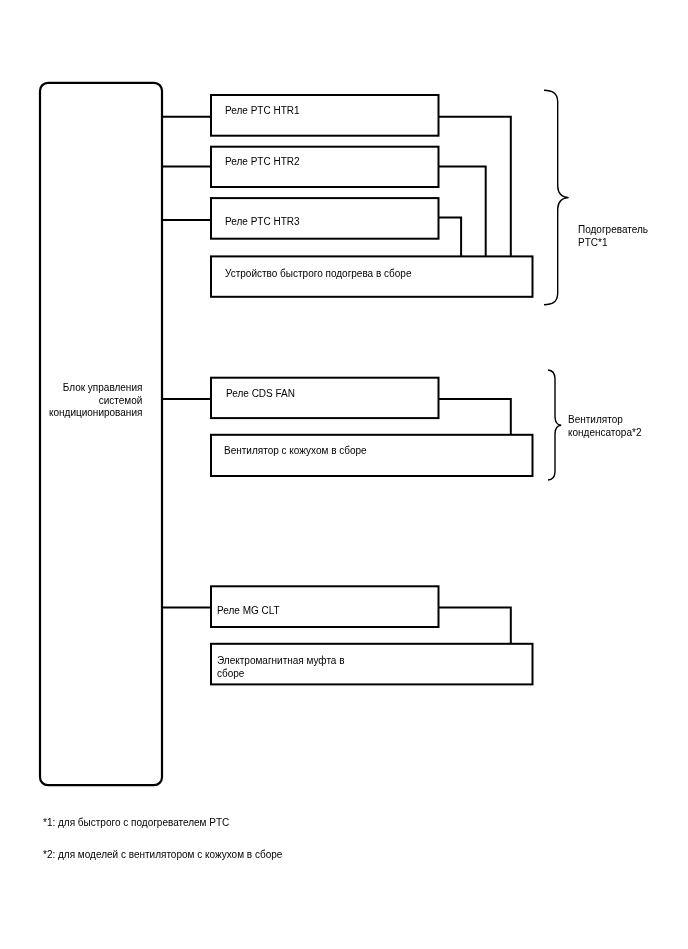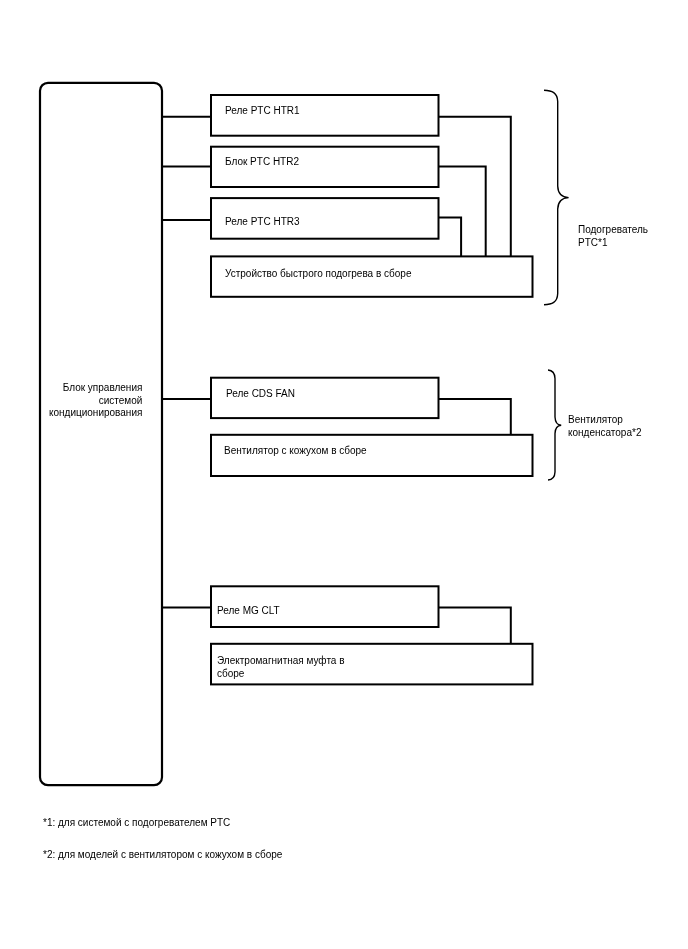--- a/index.html
+++ b/index.html
@@ -47,29 +47,29 @@
       <path d="M548,370 C552.5,370.3 554.8,372.6 555,378.5 L555,417 C555.2,422 557,425 561.2,425.3
                C557,425.6 555.2,428.6 555,433.5 L555,472 C554.8,477.4 552.5,479.7 548,480"></path>
     </g>
   </svg>
 
   <div class="txt" style="left:49px;top:382px;text-align:right;">Блок управления
 системой
 кондиционирования</div>
 
   <div class="txt" style="left:225px;top:105px;">Реле PTC HTR1</div>
-  <div class="txt" style="left:225px;top:156px;">Блок PTC HTR2</div>
+  <div class="txt" style="left:225px;top:156px;">Реле PTC HTR2</div>
   <div class="txt" style="left:225px;top:216px;">Реле PTC HTR3</div>
   <div class="txt" style="left:225px;top:268px;">Устройство быстрого подогрева в сборе</div>
   <div class="txt" style="left:226px;top:388px;">Реле CDS FAN</div>
   <div class="txt" style="left:224px;top:445px;">Вентилятор с кожухом в сборе</div>
   <div class="txt" style="left:217px;top:597px;margin-top:8px;">Реле MG CLT</div>
   <div class="txt" style="left:217px;top:655px;">Электромагнитная муфта в
 сборе</div>
 
   <div class="txt" style="left:578px;top:197px;margin-top:27px;">Подогреватель
 PTC*1</div>
   <div class="txt" style="left:568px;top:414px;">Вентилятор
 конденсатора*2</div>
 
-  <div class="txt" style="left:43px;top:817px;">*1: для системой с подогревателем PTC</div>
+  <div class="txt" style="left:43px;top:817px;">*1: для быстрого с подогревателем PTC</div>
   <div class="txt" style="left:43px;top:849px;">*2: для моделей с вентилятором с кожухом в сборе</div>
 </div>
 
 </body></html>

